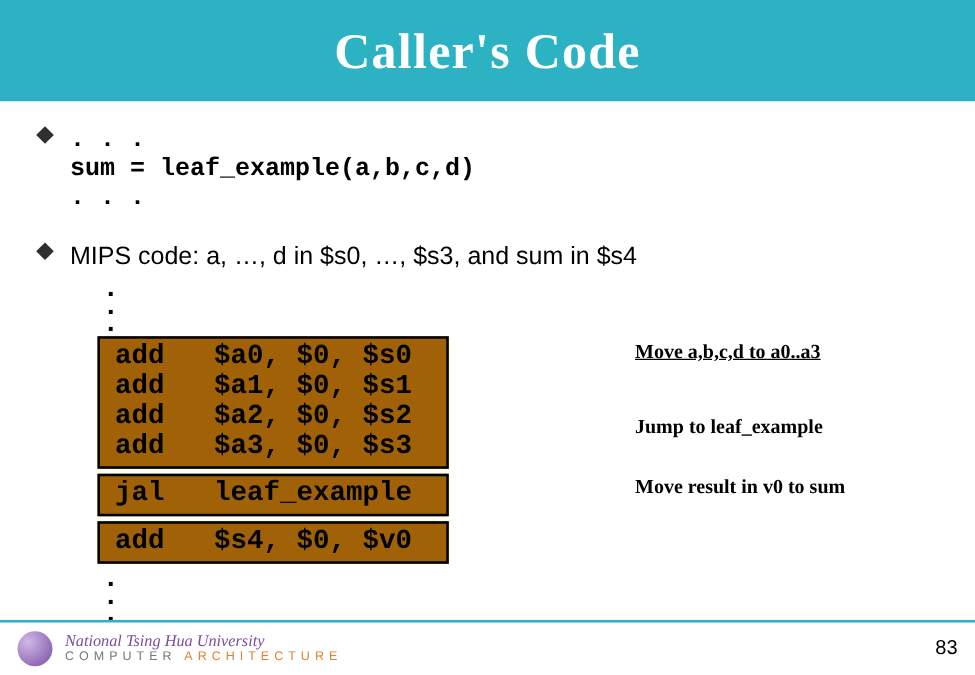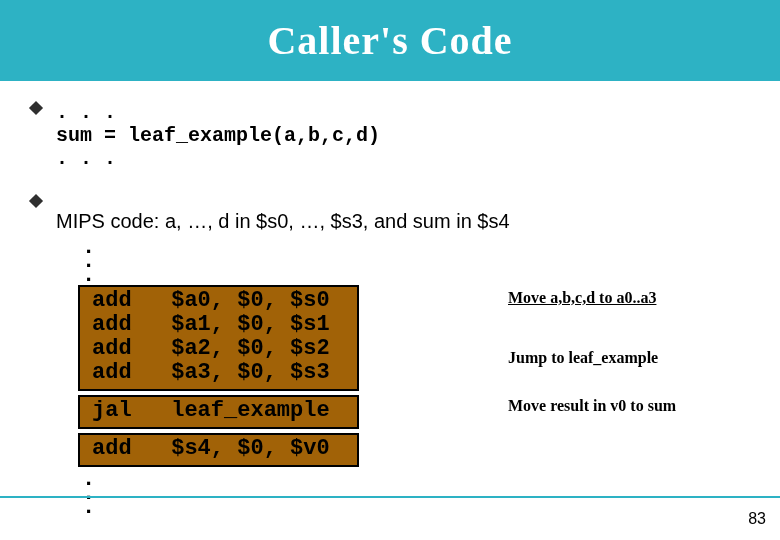--- a/index.html
+++ b/index.html
@@ -54,21 +54,20 @@
   .mono {
     font-family: "Courier New", Courier, monospace;
     font-size: 20px;
     font-weight: bold;
     color: #000000;
     white-space: pre;
   }
   .mips-desc {
     font-size: 20px;
     color: #000000;
-    margin-top: 16px;
   }
   .code-block-area {
     position: relative;
     margin-left: 48px;
     margin-top: 8px;
   }
   .ellipsis-v {
     font-family: "Courier New", Courier, monospace;
     font-weight: bold;
     font-size: 22px;
@@ -186,14 +185,21 @@
     <div class="side-notes">
       <div class="note" style="top:30px;text-decoration:underline;">Move a,b,c,d to a0..a3</div>
       <div class="note" style="top:90px;">Jump to leaf_example</div>
       <div class="note" style="top:138px;">Move result in v0 to sum</div>
     </div>
   </div>
 
 </div>
 
 <div class="footer">
+  <div class="univ-mark">
+    <div class="logo-circle"></div>
+    <div class="univ-text">
+      <div class="univ-name">National  Tsing  Hua  University</div>
+      <div class="univ-sub"><span>COMPUTER</span><span class="accent"> ARCHITECTURE</span></div>
+    </div>
+  </div>
   <div class="page-num">83</div>
 </div>
 
 </body></html>

